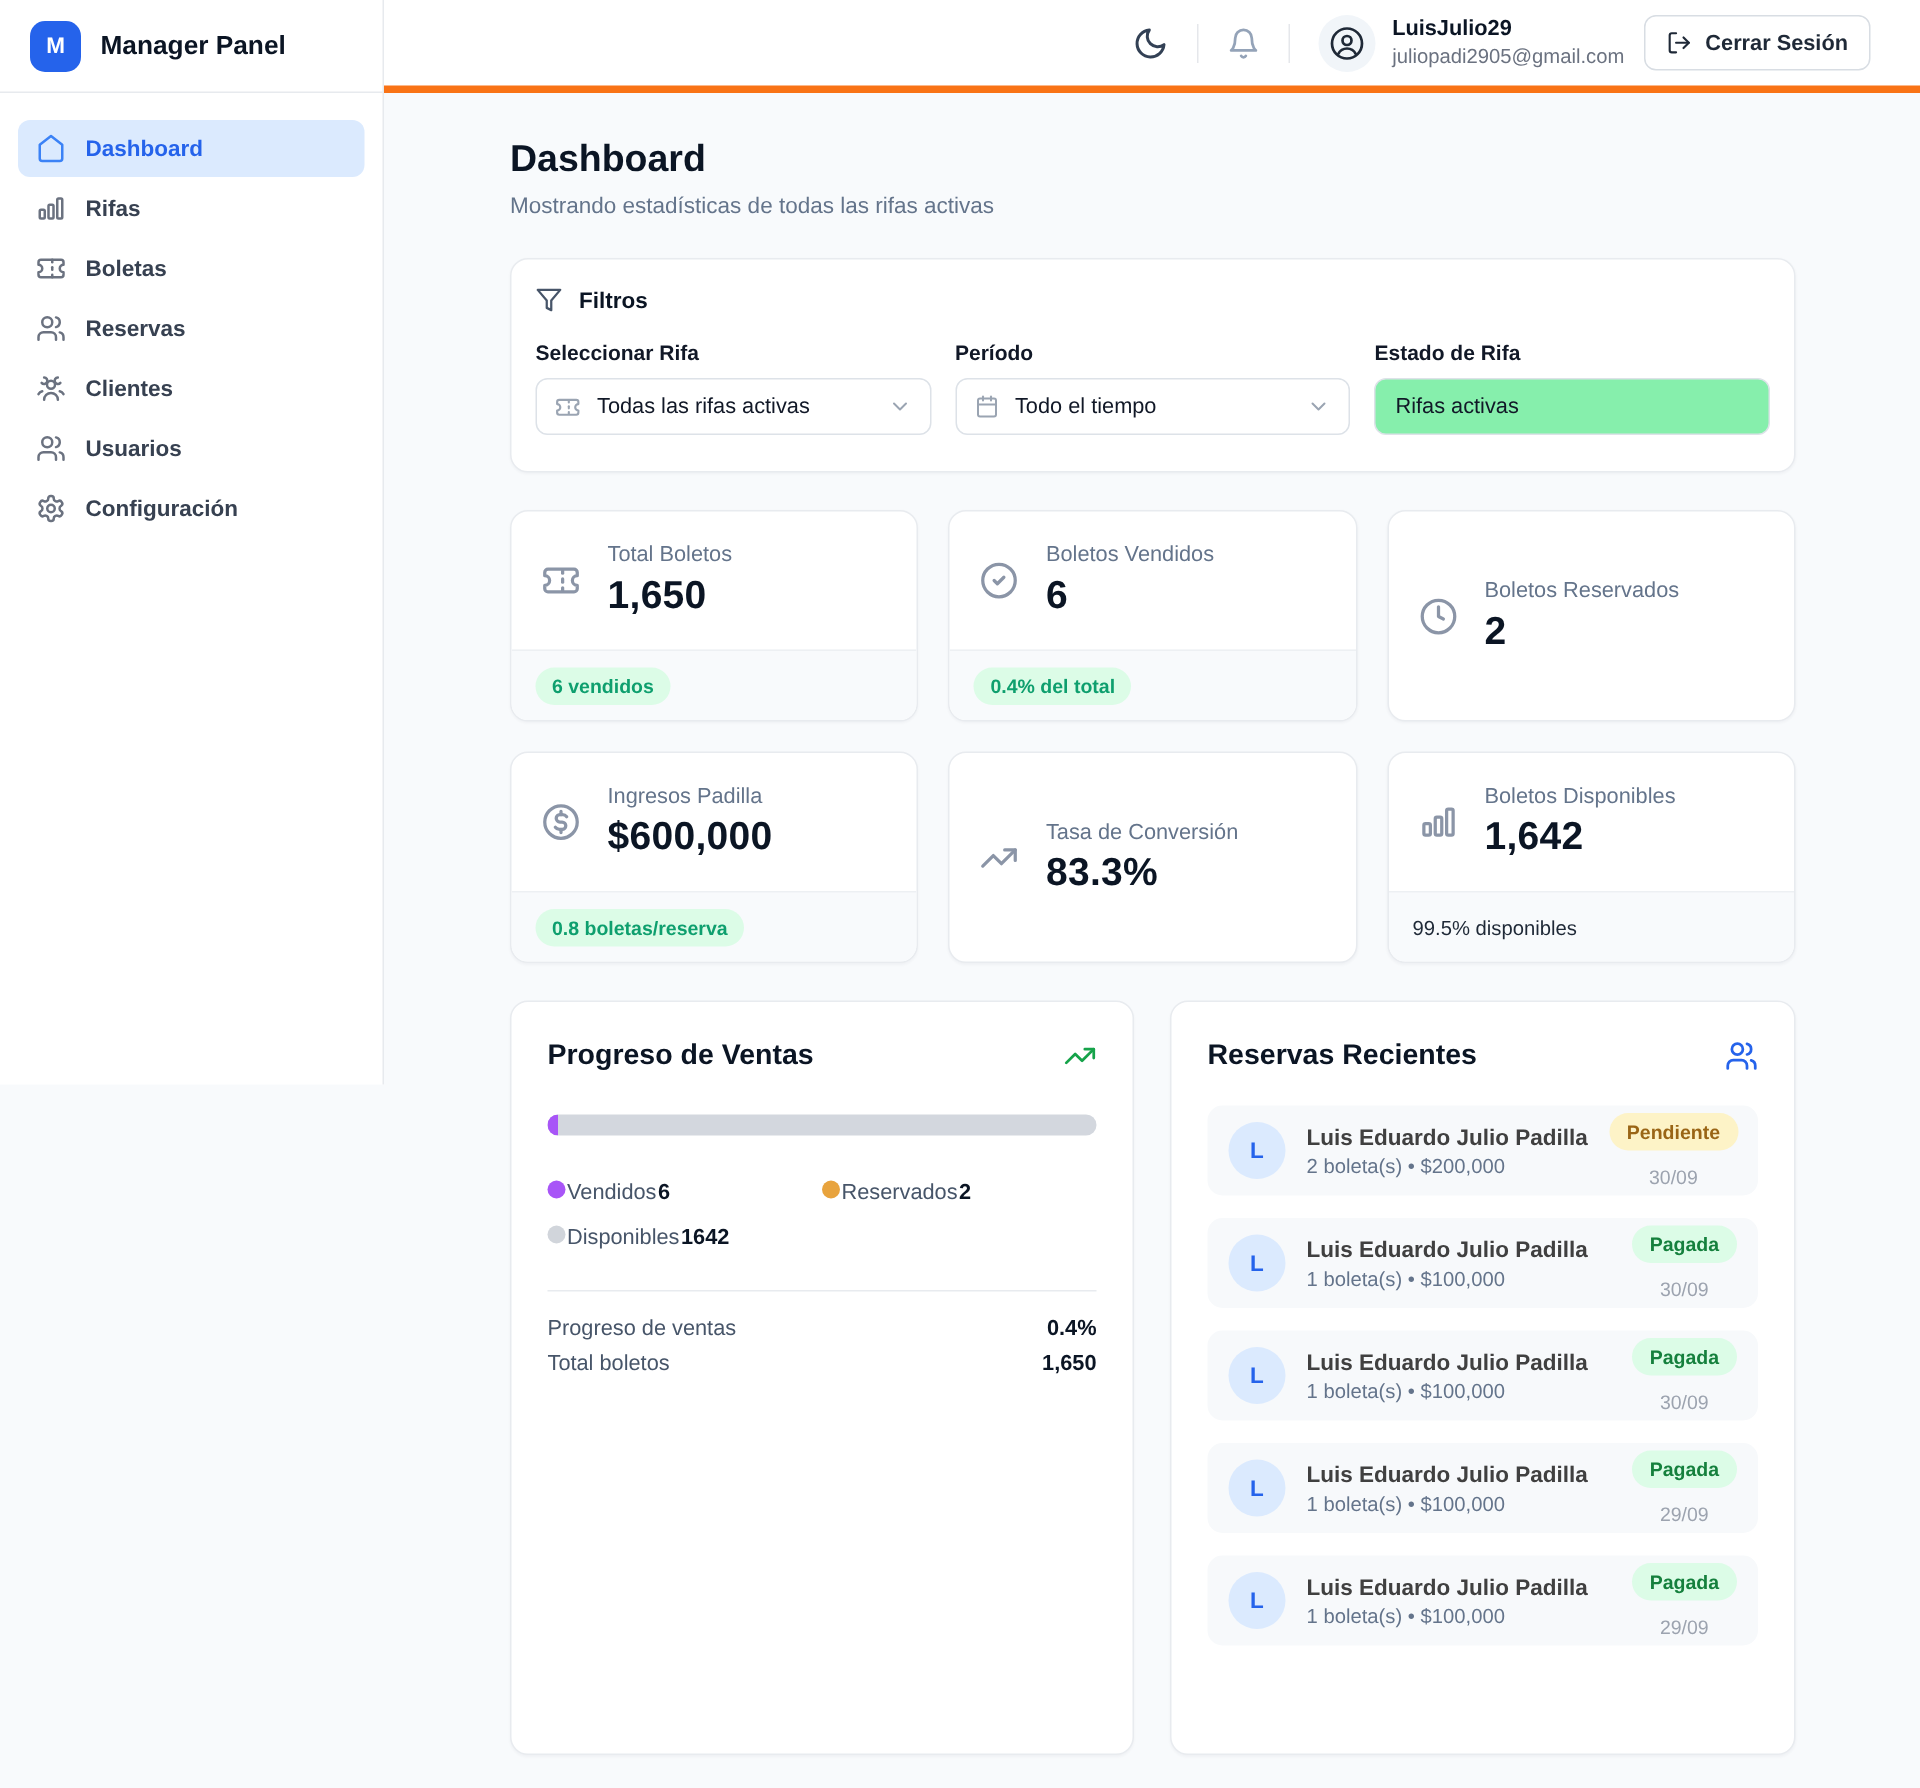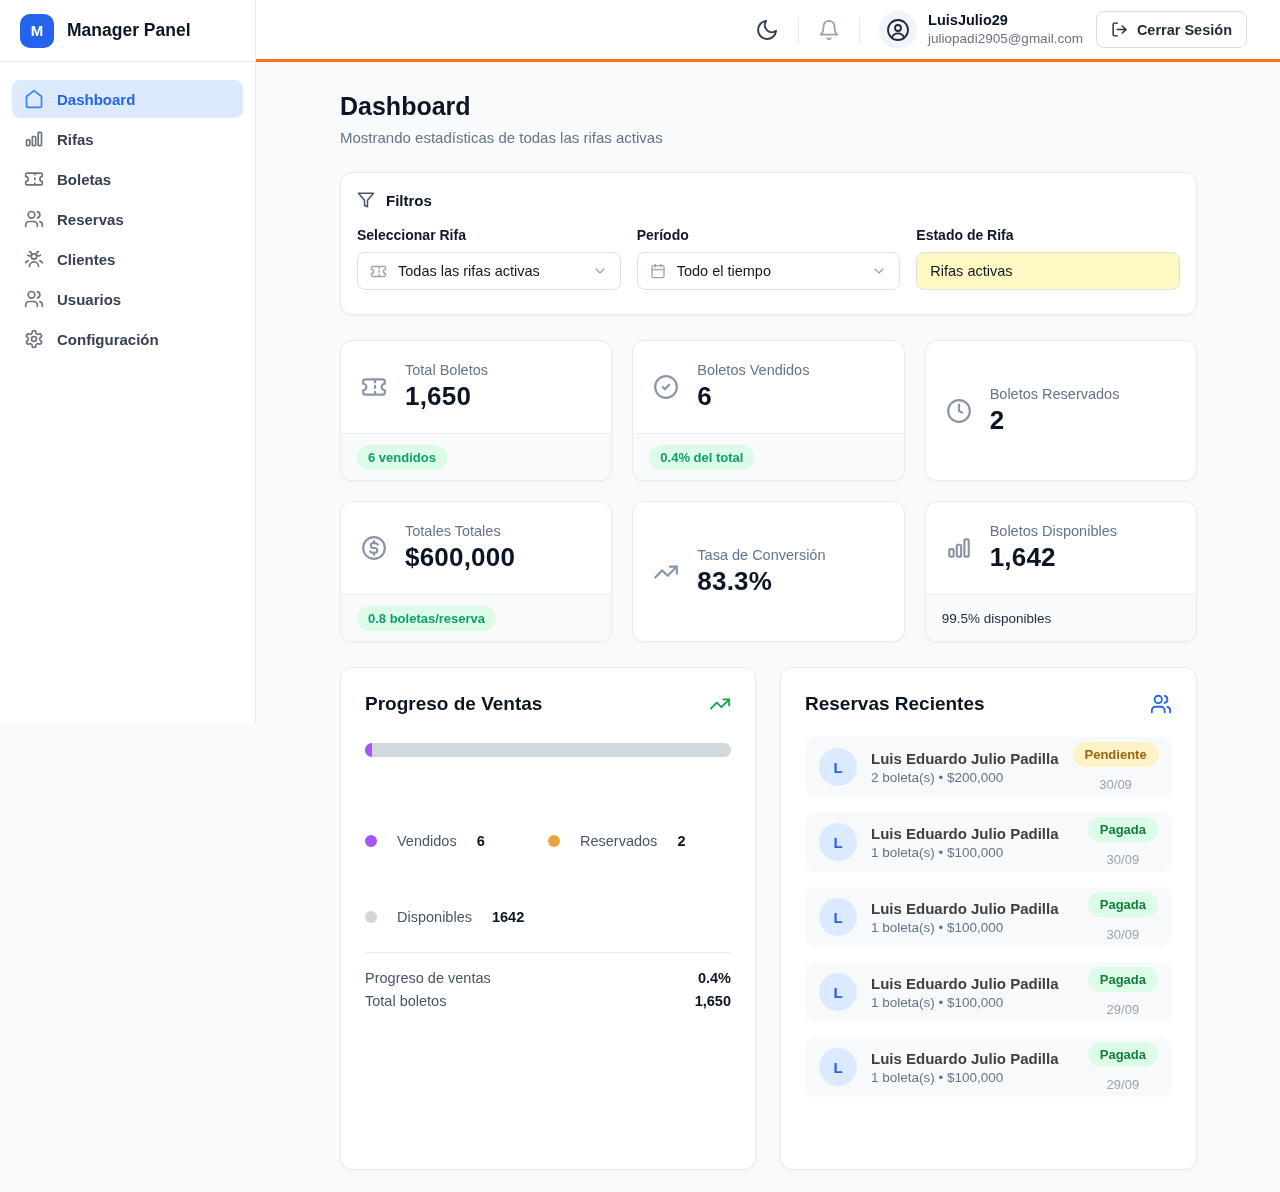--- a/index.html
+++ b/index.html
@@ -23,21 +23,21 @@
   .logo-title { font-size:17.5px; font-weight:700; color:#0b1524; }
   .nav { padding:18px 12px; }
   .nav-item { display:flex; align-items:center; gap:13px; height:38px; margin-bottom:2px; padding:0 12px; border-radius:8px; color:#374151; font-size:15px; font-weight:600; cursor:pointer; }
   .nav-item .nav-icon { color:#6b7280; }
   .nav-item.active { background:#dbeafe; color:#2563eb; }
   .nav-item.active .nav-icon { color:#3b82f6; }
 
   
   .header {
     position:absolute; left:256px; top:0; width:1024px; height:62px;
-    background:#fff; border-bottom:3px solid #f97316;
+    background:#fff; border-bottom:5px solid #f97316;
     display:flex; align-items:center; justify-content:flex-end; padding:0 33px;
   }
   .icon-btn { background:none; border:none; cursor:pointer; display:flex; align-items:center; }
   .moon-btn { color:#334155; }
   .bell-btn { color:#94a3b8; }
   .hdr-sep { width:1px; height:26px; background:#e5e7eb; margin:0 19px; }
   .user-block { display:flex; align-items:center; gap:11px; }
   .hdr-avatar { width:38px; height:38px; border-radius:50%; background:#f1f5f9; color:#1f2937; display:flex; align-items:center; justify-content:center; }
   .user-name { font-size:14.5px; font-weight:700; color:#0b1524; line-height:1.3; }
   .user-email { font-size:13.5px; color:#6b7280; line-height:1.3; }
@@ -52,21 +52,21 @@
 
   
   .filters-card { margin-top:26px; padding:18px 16px 24px; }
   .filters-title-row { display:flex; align-items:center; gap:11px; font-size:15px; font-weight:700; color:#0b1524; }
   .funnel { color:#475569; }
   .filters-grid { display:grid; grid-template-columns:repeat(3,1fr); gap:16px; margin-top:18px; }
   .field-label { font-size:14px; font-weight:600; color:#111827; margin-bottom:9px; }
   .select-box { height:38px; width:100%; border:1px solid #dde2e8; border-radius:8px; background:#fff; display:flex; align-items:center; gap:11px; padding:0 12px; font-size:14.5px; color:#111827; cursor:pointer; font-family:inherit; }
   .select-box .f-icon { color:#9aa4b2; }
   .select-box .chev { margin-left:auto; color:#9aa4b2; }
-  .input-box { height:38px; width:100%; border:1px solid #dde2e8; border-radius:8px; background:#fef9c3; padding:0 13px; font-size:14.5px; color:#111827; font-family:inherit; }
+  .input-box { height:38px; width:100%; border:1px solid #dde2e8; border-radius:8px; background:#86efac; padding:0 13px; font-size:14.5px; color:#111827; font-family:inherit; }
 
   
   .stats-grid { margin-top:25px; display:grid; grid-template-columns:repeat(3,1fr); gap:20px; }
   .stat-card { display:flex; flex-direction:column; overflow:hidden; }
   .stat-body { display:flex; align-items:center; gap:18px; padding:21px 20px; flex:1; }
   .stat-icon { color:#8b95a7; flex:none; }
   .stat-label { font-size:14.5px; color:#64748b; }
   .stat-value { font-size:26px; font-weight:700; color:#0b1524; margin-top:3px; letter-spacing:.2px; }
   .stat-footer { background:#f8fafc; border-top:1px solid #edf0f3; padding:0 16px; height:47px; display:flex; align-items:center; }
   .badge-pill { background:#dcfce7; color:#0e9f6e; font-size:13px; font-weight:700; padding:5px 11px; border-radius:999px; }
@@ -76,21 +76,21 @@
   .bottom-grid { margin-top:25px; display:grid; grid-template-columns:416px 417px; gap:24px; }
   .panel { padding:25px 24px; height:503px; }
   .panel-title-row { display:flex; align-items:center; justify-content:space-between; }
   .panel-title { font-size:19px; font-weight:700; color:#0b1524; }
   .trend-icon { color:#16a34a; }
   .users-blue-icon { color:#2563eb; }
 
   .progress-track { margin-top:28px; height:14px; background:#d3d7de; border-radius:999px; overflow:hidden; }
   .progress-fill { width:7px; height:100%; background:#a855f7; }
   .legend-grid { margin-top:30px; display:grid; grid-template-columns:1fr 1fr; row-gap:14px; }
-  .legend-item { display:flex; align-items:center; gap:20px; font-size:14.5px; color:#475569;margin-top:46px; }
+  .legend-item { display:flex; align-items:flex-start; gap:1px; font-size:14.5px; color:#475569; }
   .dot { width:12px; height:12px; border-radius:50%; flex:none; }
   .legend-value { font-weight:700; color:#0b1524; }
   .panel-divider { margin-top:27px; border:none; border-top:1px solid #e8ebef; }
   .summary-rows { margin-top:17px; display:flex; flex-direction:column; gap:7px; }
   .summary-row { display:flex; justify-content:space-between; font-size:14.5px; color:#475569; }
   .summary-value { font-weight:700; color:#0b1524; }
 
   .res-list { margin-top:22px; display:flex; flex-direction:column; gap:15px; }
   .res-item { background:#f7f9fb; border-radius:10px; padding:11px 14px; display:flex; align-items:center; gap:14px; height:60px; }
   .res-avatar { width:38px; height:38px; border-radius:50%; background:#dbeafe; color:#2563eb; font-weight:700; font-size:15px; display:flex; align-items:center; justify-content:center; flex:none; }
@@ -349,21 +349,21 @@
     <div class="card stat-card">
       <div class="stat-body">
         <span class="stat-icon">
             <svg width="26" height="26" viewBox="0 0 24 24" fill="none" stroke="currentColor" stroke-width="2" stroke-linecap="round" stroke-linejoin="round">
               <circle cx="12" cy="12" r="10"></circle>
               <path d="M15.5 8.8c-.6-.8-1.5-1.3-2.6-1.3h-1.6a2.25 2.25 0 0 0 0 4.5h1.4a2.25 2.25 0 0 1 0 4.5h-1.6c-1.1 0-2-.5-2.6-1.3"></path>
               <path d="M12 5.5v2m0 9v2"></path>
             </svg>
           </span>
         <div>
-          <div class="stat-label">Totales Totales</div>
+          <div class="stat-label">Ingresos Padilla</div>
           <div class="stat-value">$600,000</div>
         </div>
       </div>
       <div class="stat-footer">
           <span class="badge-pill">0.8 boletas/reserva</span>
         </div>
     </div>
 
     <div class="card stat-card">
       <div class="stat-body">

